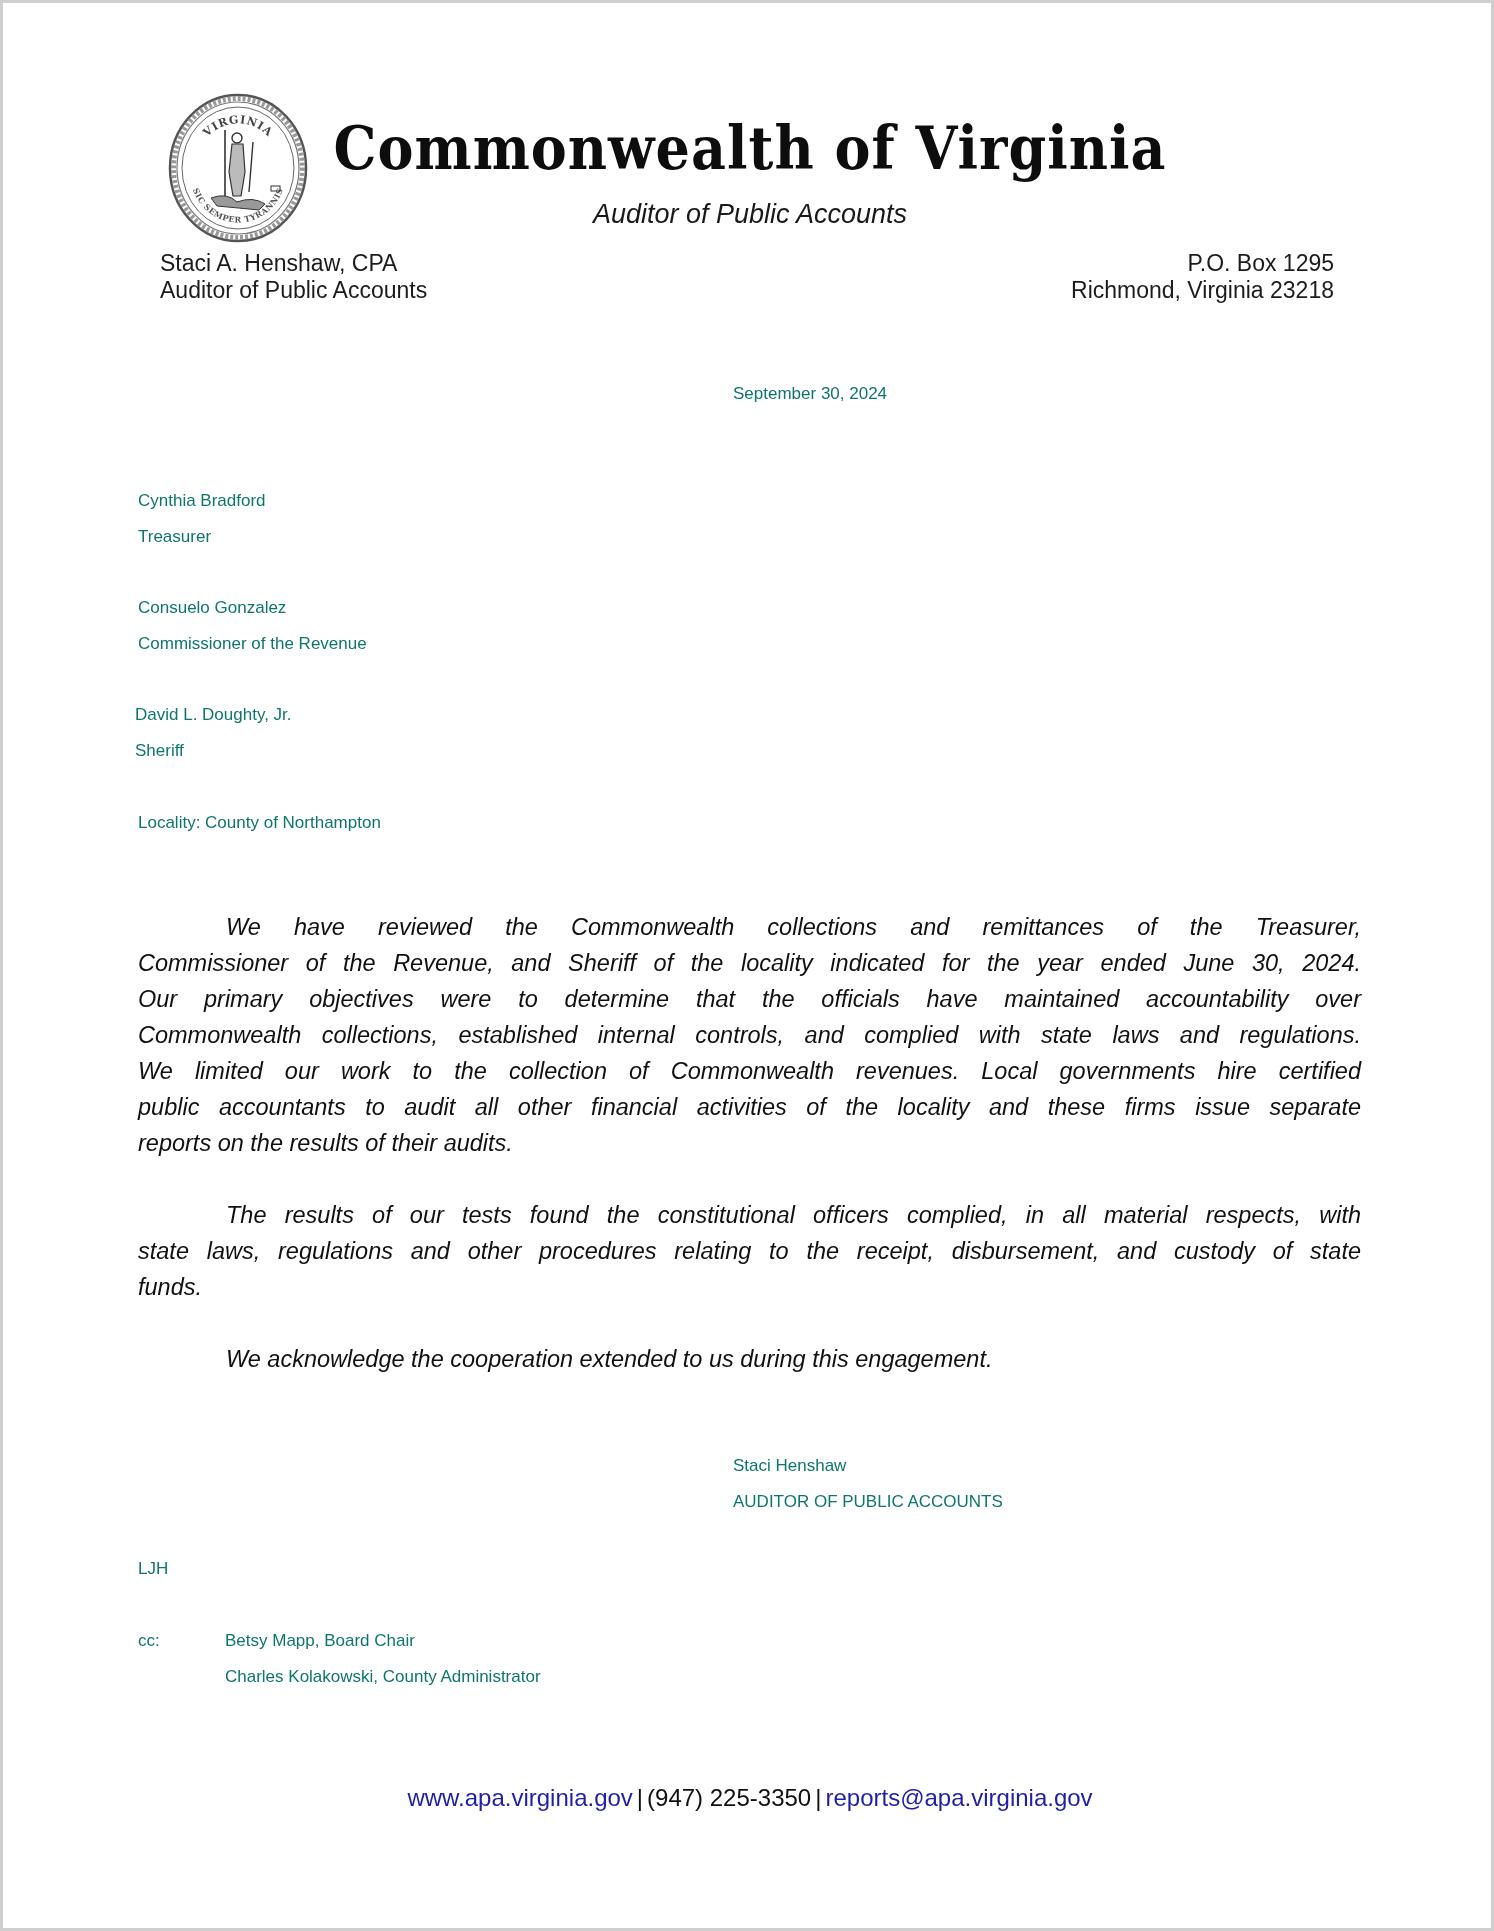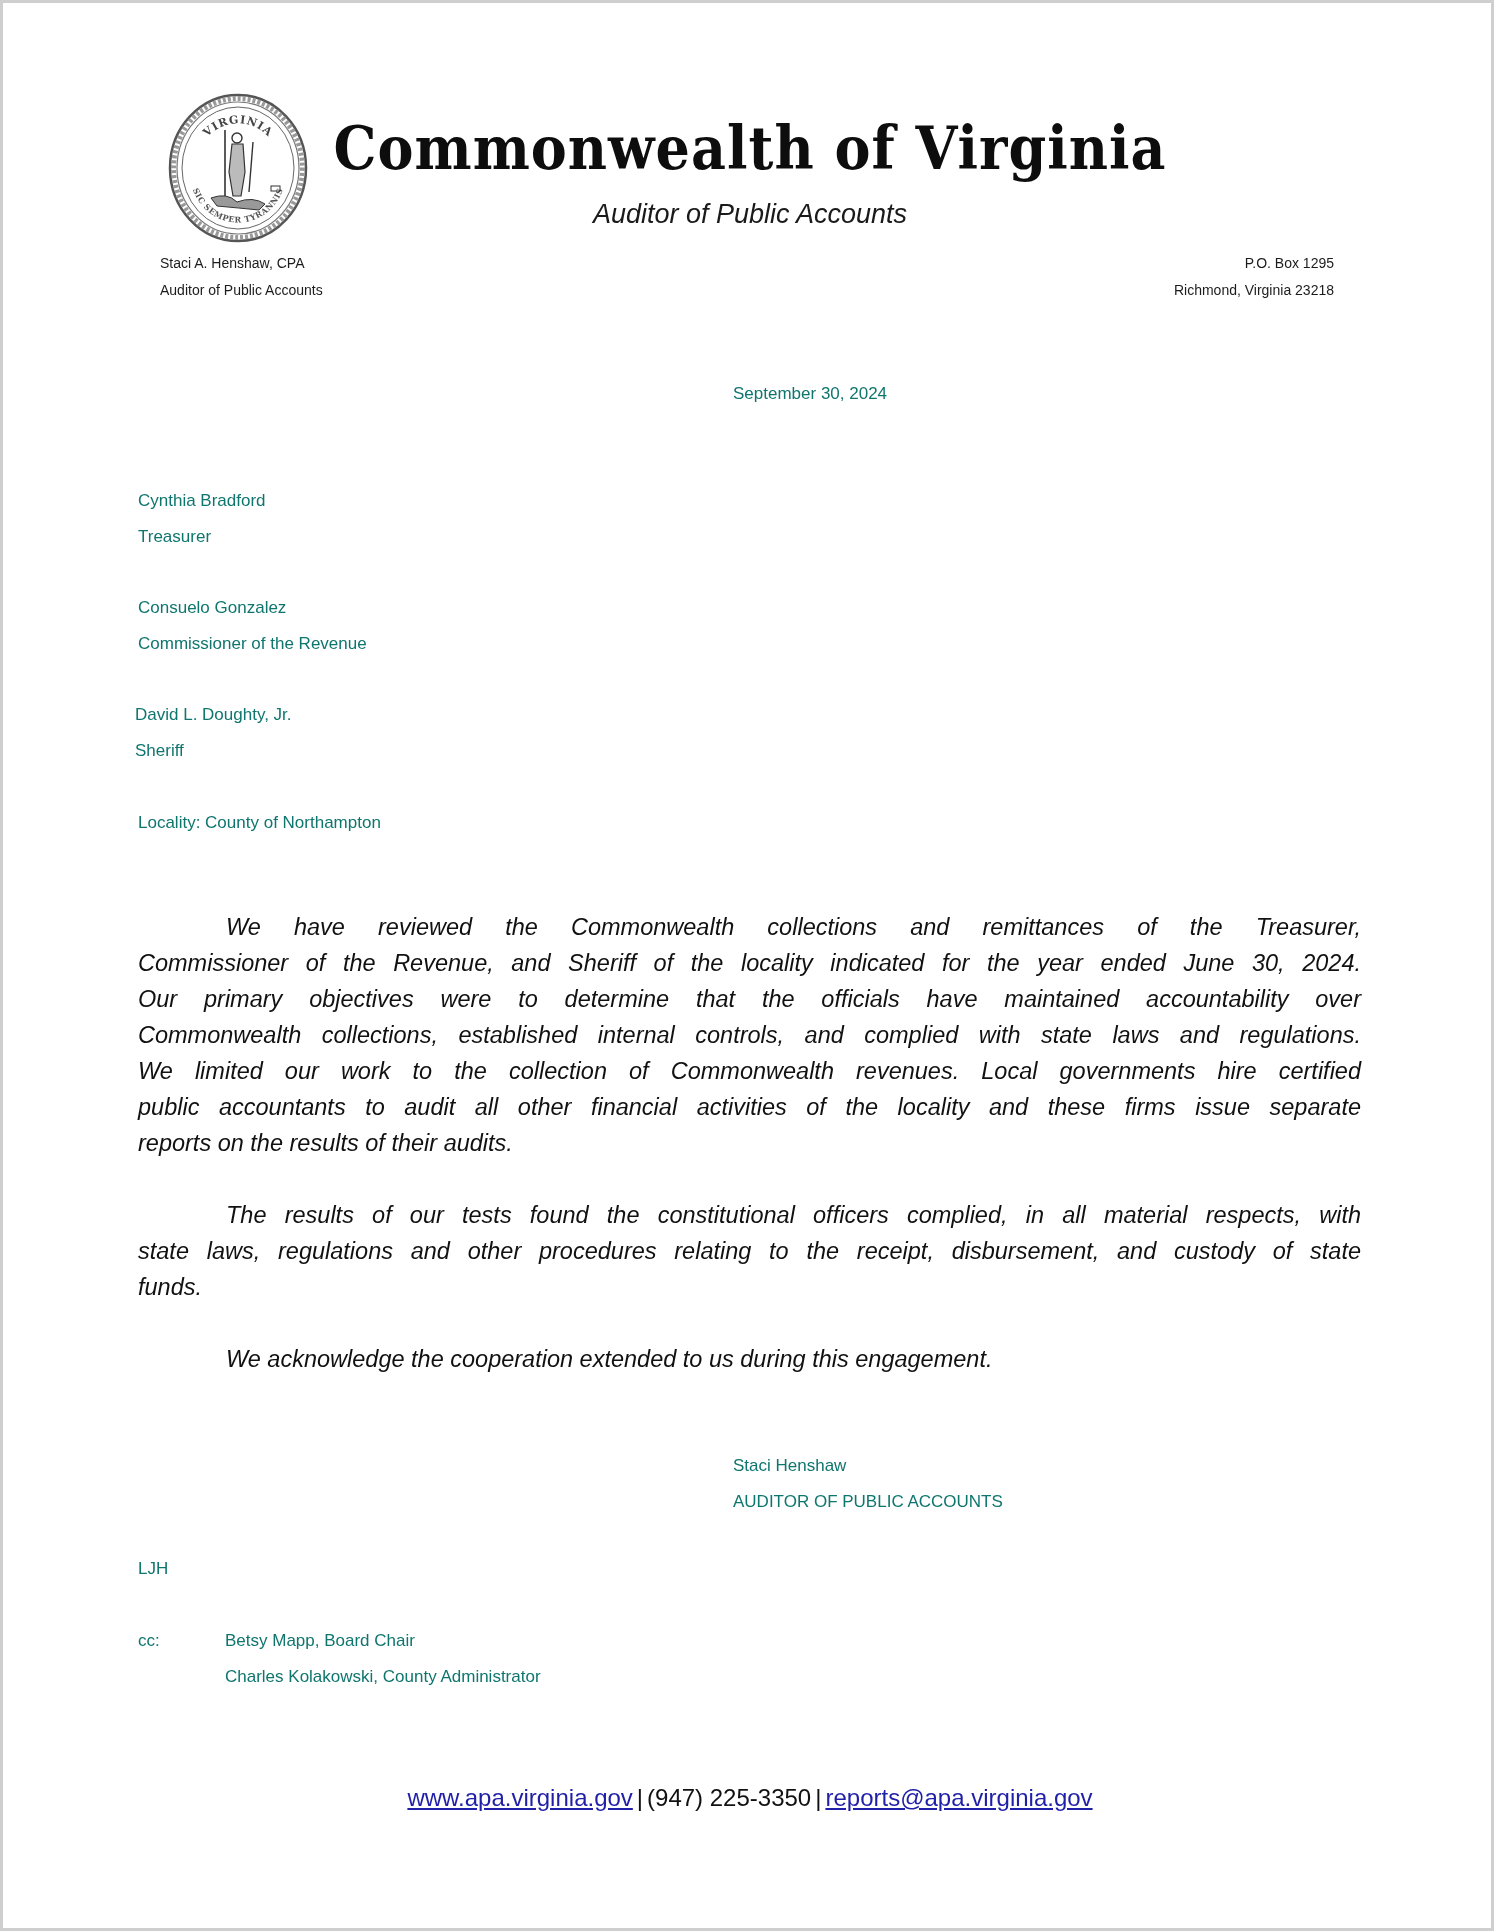--- a/index.html
+++ b/index.html
@@ -50,21 +50,21 @@
     top: 193px;
     text-align: center;
     font-style: italic;
     font-size: 27px;
     line-height: 36px;
     color: #1a1a1a;
   }
   .hdr-left, .hdr-right {
     position: absolute;
     top: 247px;
-    font-size: 14px;
+    font-size: 23px;
     line-height: 27px;
     color: #1c1c1c;
   }
   .hdr-left { left: 157px; }
   .hdr-right { right: 157px; text-align: right; }
   .hdr-line { display: block; white-space: nowrap; }
 
   
   .txt {
     position: absolute;
@@ -106,21 +106,20 @@
     left: 0; width: 1494px;
     top: 1777px;
     text-align: center;
     font-size: 24px;
     line-height: 36px;
     color: #111111;
     white-space: nowrap;
   }
   .footer a {
     color: #1f1fa8;
-    text-decoration: underline;
   }
   .footer .sep { padding: 0 4px; }
 </style>
 </head>
 <body>
 
 <div class="page">
 
   <svg class="seal" viewBox="0 0 142 152">
     <ellipse cx="71" cy="76" rx="68" ry="73" fill="#ffffff" stroke="#555" stroke-width="2.5"></ellipse>

